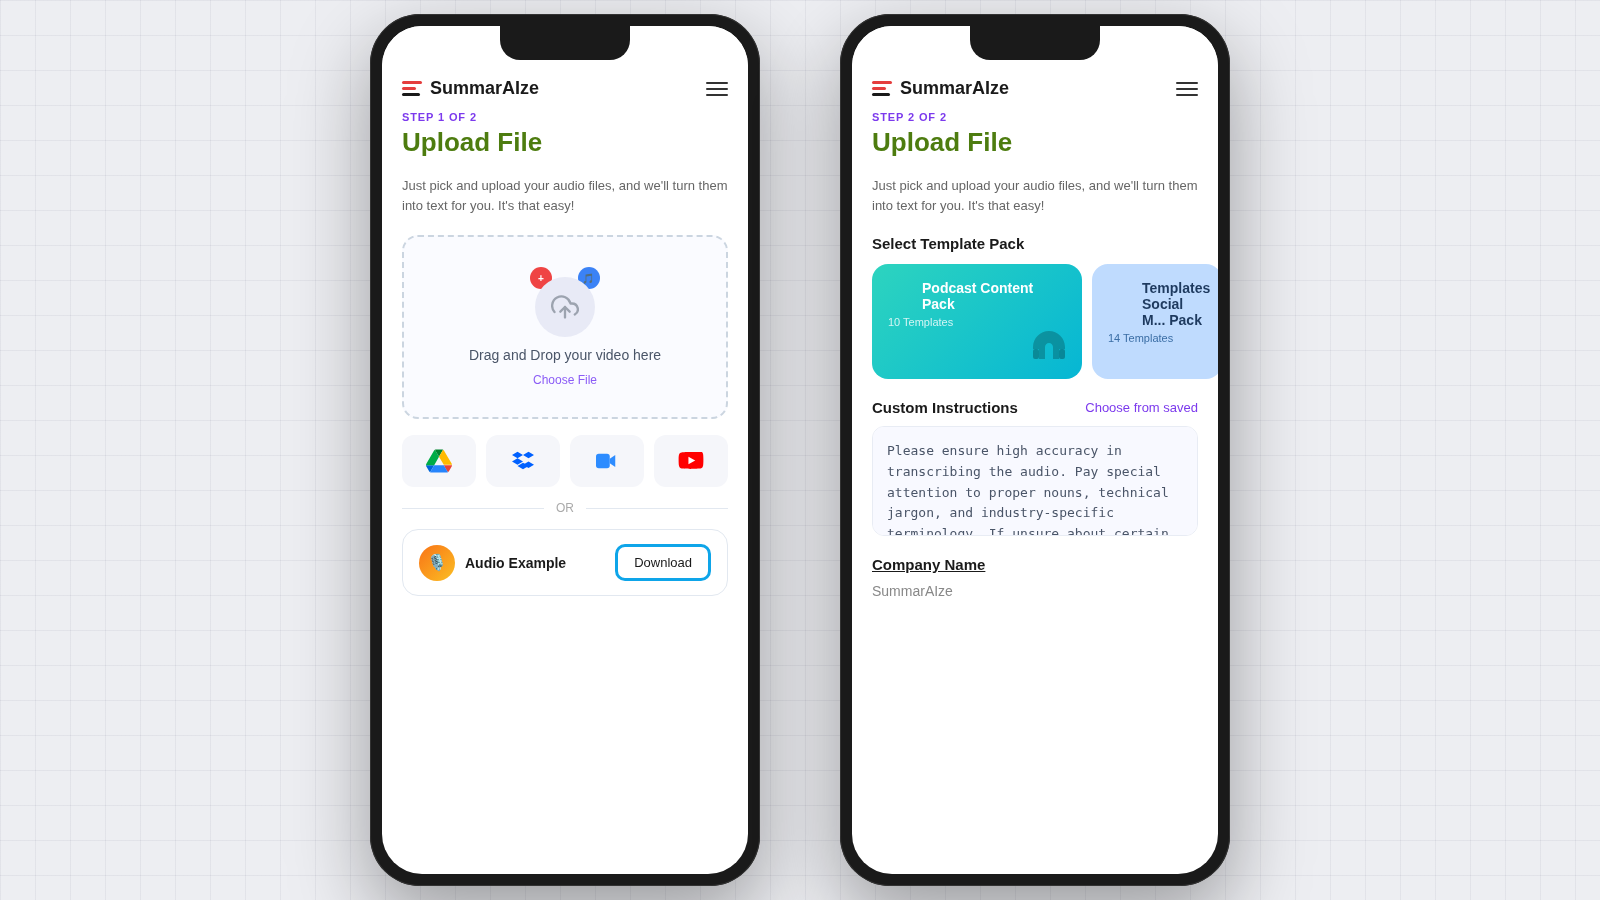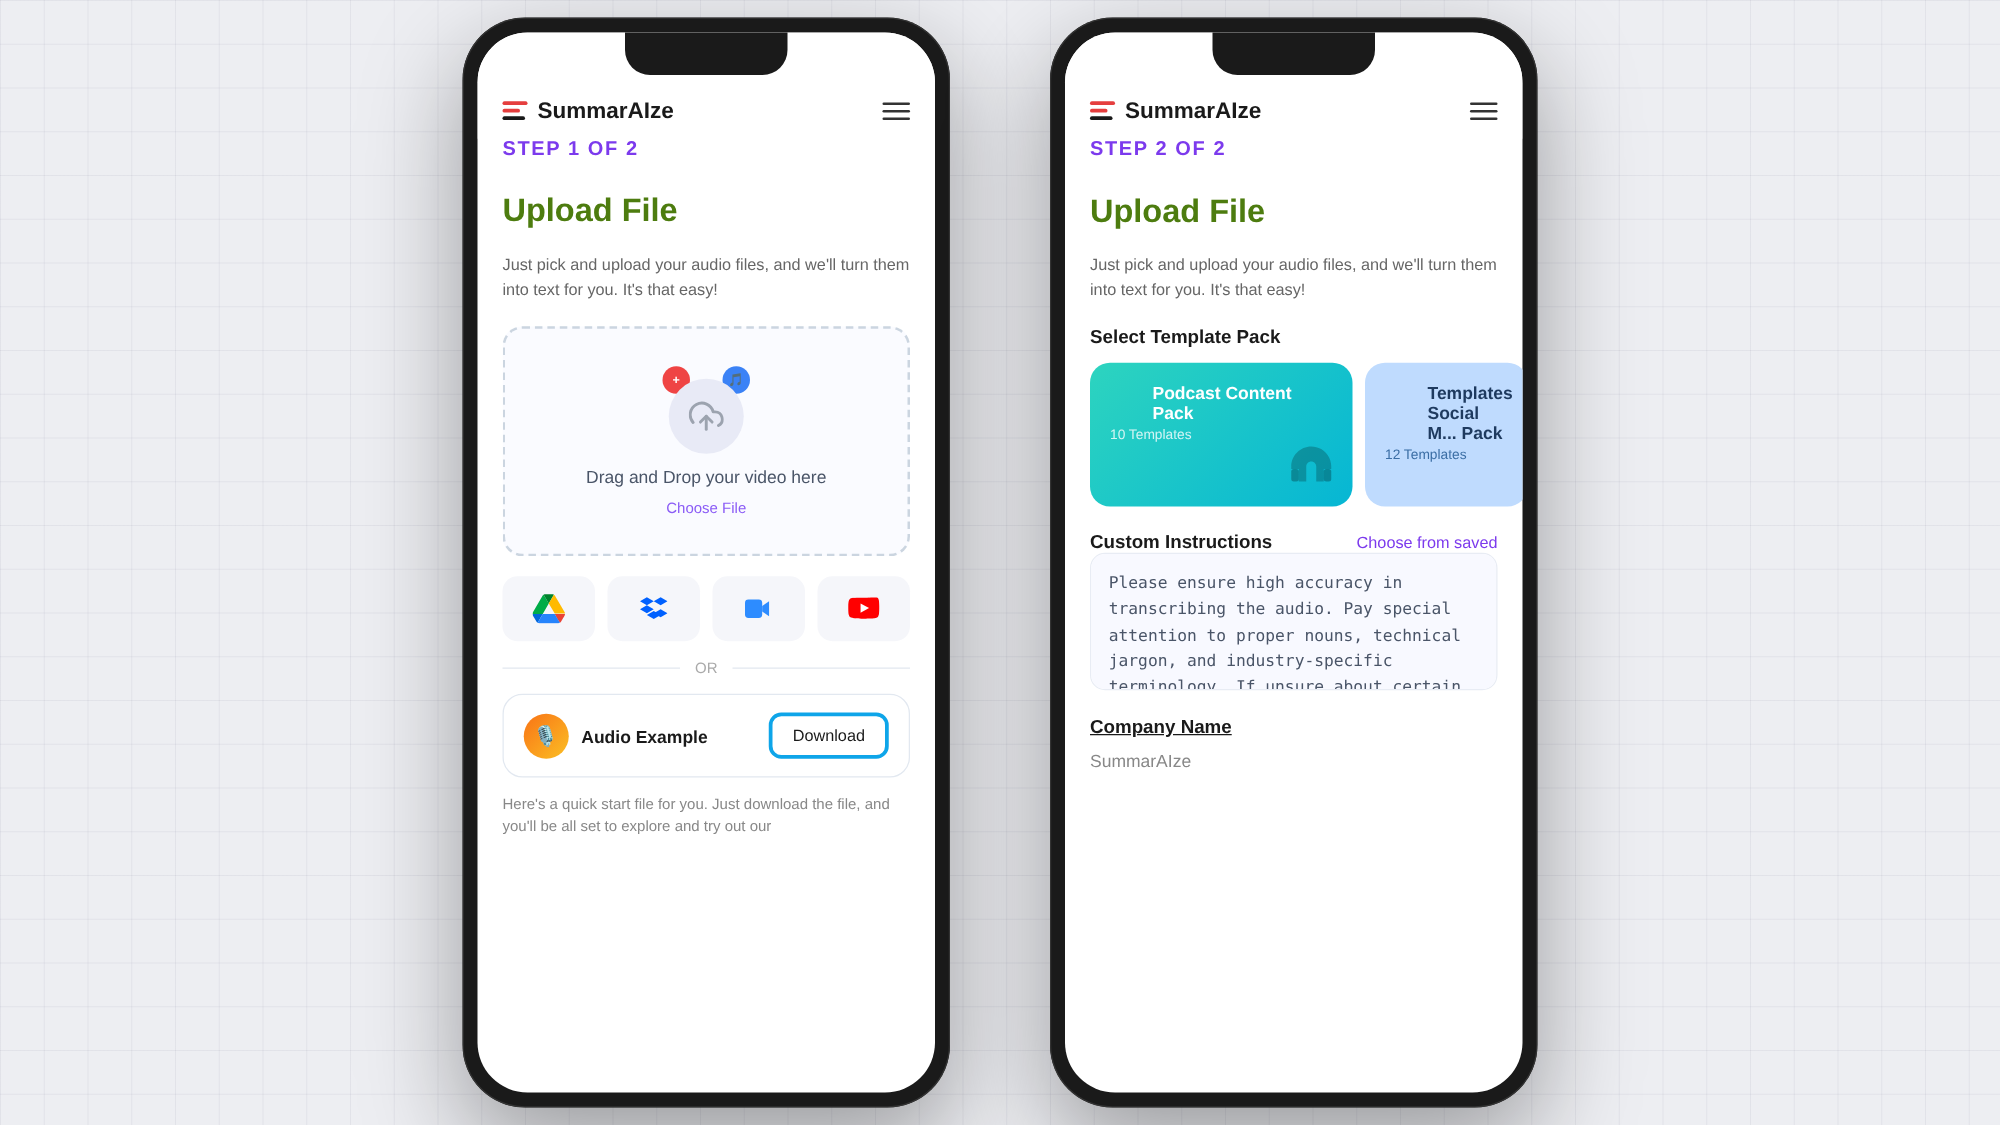--- a/index.html
+++ b/index.html
@@ -104,25 +104,25 @@
     .app-content {
       flex: 1;
       overflow-y: auto;
       padding: 0 20px 20px;
     }
 
     .app-content::-webkit-scrollbar { display: none; }
 
     
     .step-label {
-      font-size: 16px;
+      font-size: 11px;
       font-weight: 700;
       color: #7c3aed;
       letter-spacing: 0.08em;
-      margin-bottom: 24px;
+      margin-bottom: 4px;
     }
 
     
     .page-title {
       font-size: 26px;
       font-weight: 700;
       color: #4d7c0f;
       margin-bottom: 18px;
     }
 
@@ -381,20 +381,21 @@
       width: 50px;
       height: 50px;
       opacity: 0.9;
     }
 
     
     .section-header {
       display: flex;
       align-items: center;
       justify-content: space-between;
+      margin-bottom: 10px;
     }
 
     .section-label {
       font-size: 15px;
       font-weight: 600;
       color: #1a1a1a;
     }
 
     .choose-saved-link {
       font-size: 13px;
@@ -527,21 +528,20 @@
       </div>
 
       <div class="audio-example">
         <div class="audio-example-left">
           <div class="audio-avatar">🎙️</div>
           <div class="audio-label">Audio Example</div>
         </div>
         <button class="download-btn">Download</button>
       </div>
 
-      <div class="audio-desc">Here's a quick start file for you. Just download the file, and you'll be all set to explore and try out our</div>
     </div>
   </div>
 </div>
 
 <div class="phone">
   <div class="phone-notch"></div>
   <div class="phone-screen">
 
     <div class="app-header">
       <div class="app-logo">
@@ -575,21 +575,21 @@
 
           <svg class="headphone-icon" viewBox="0 0 50 50" fill="none">
             <path d="M25 10C16.2 10 9 17.2 9 26v2h6v10h6V26c0-2.2 1.8-4 4-4s4 1.8 4 4v12h6V28h6v-2c0-8.8-7.2-16-16-16z" fill="rgba(0,0,0,0.25)"></path>
             <rect x="9" y="28" width="6" height="10" rx="2" fill="rgba(0,0,0,0.3)"></rect>
             <rect x="35" y="28" width="6" height="10" rx="2" fill="rgba(0,0,0,0.3)"></rect>
           </svg>
         </div>
 
         <div class="template-card template-card-social">
           <div class="template-card-title">Templates Social M... Pack</div>
-          <div class="template-card-count">12 Templates</div>
+          <div class="template-card-count">14 Templates</div>
         </div>
       </div>
 
       
       <div class="section-header">
         <div class="section-label">Custom Instructions</div>
         <div class="choose-saved-link">Choose from saved</div>
       </div>
 
       <textarea class="instructions-textarea" readonly="" style="">Please ensure high accuracy in transcribing the audio. Pay special attention to proper nouns, technical jargon, and industry-specific terminology. If unsure about certain words, flag them for review.</textarea>

